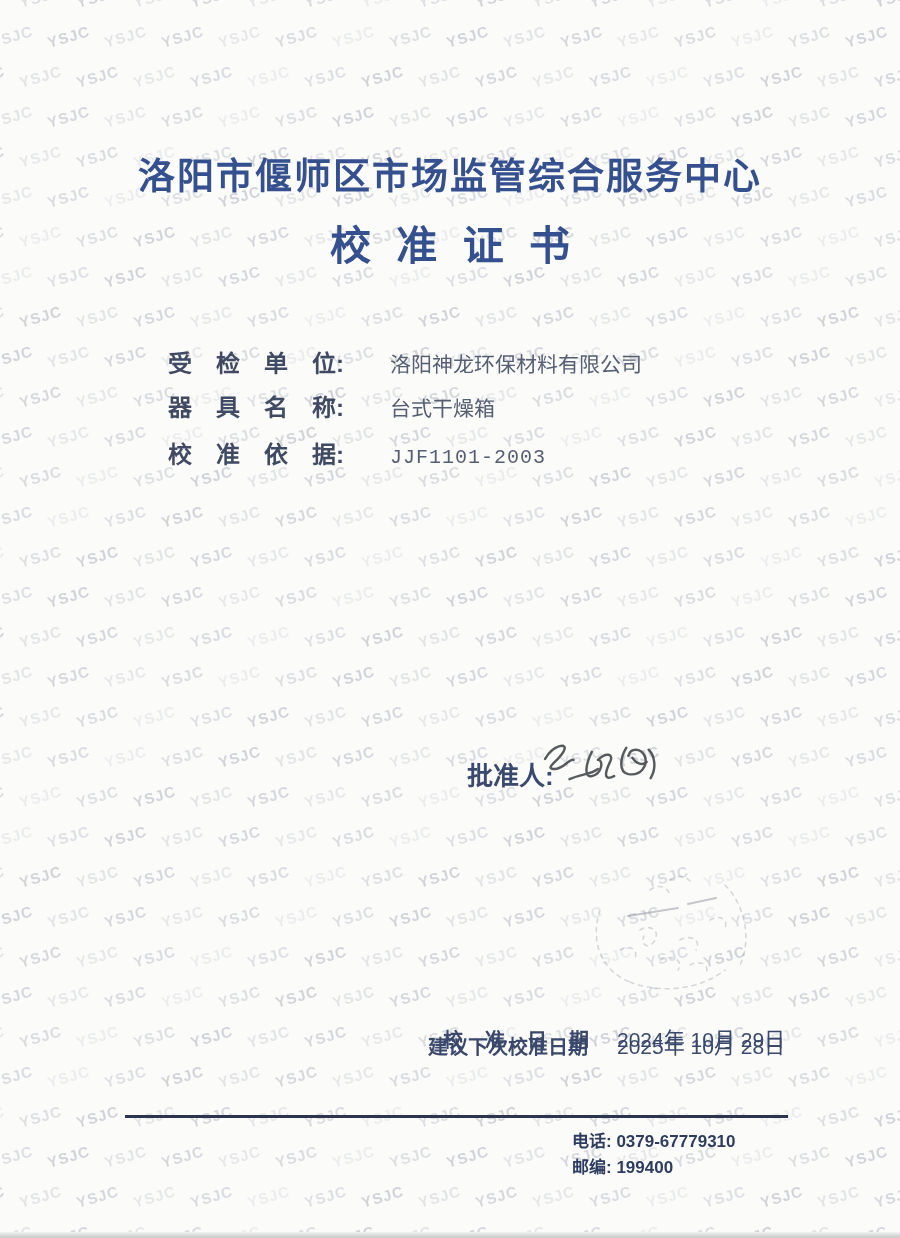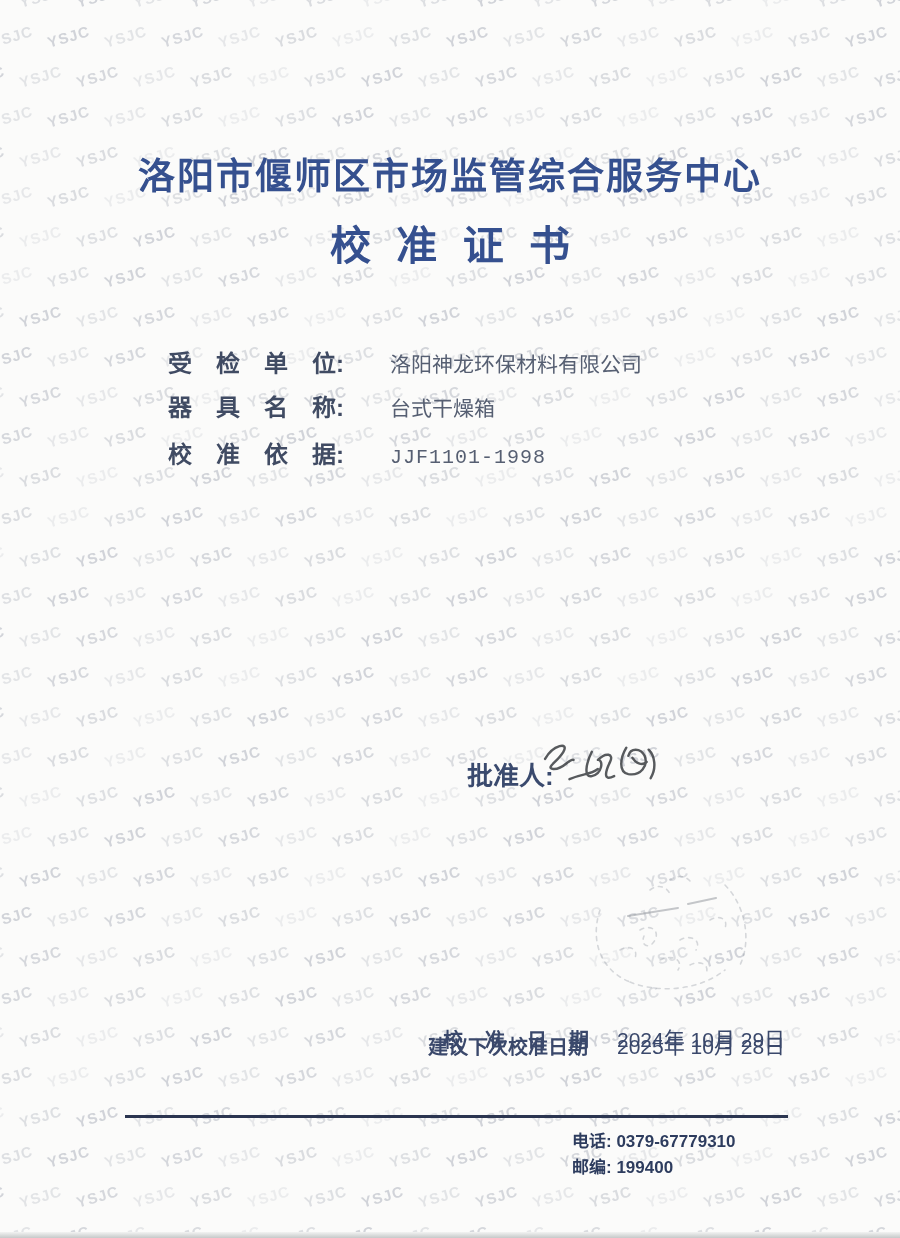--- a/index.html
+++ b/index.html
@@ -708,21 +708,21 @@
 
 
   <div class="fields">
     <div class="field-row">
       <span class="field-label">受　检　单　位:</span><span class="field-value">洛阳神龙环保材料有限公司</span>
     </div>
     <div class="field-row">
       <span class="field-label">器　具　名　称:</span><span class="field-value">台式干燥箱</span>
     </div>
     <div class="field-row mono gap">
-      <span class="field-label">校　准　依　据:</span><span class="field-value">JJF1101-1998</span>
+      <span class="field-label">校　准　依　据:</span><span class="field-value">JJF1101-2003</span>
     </div>
   </div>
 
   <div class="signatures">
     <div class="sig-row sig1">
       <span class="sig-label">批准人:</span>
       <svg width="132" height="64" viewBox="0 0 130 62" aria-hidden="true">
         <g class="ink">
           <path d="M6 22 C14 8 30 5 24 15 C18 25 6 31 14 32 C24 33 30 21 34 23"></path>
           <path d="M30 42 C44 36 50 38 58 32"></path>

